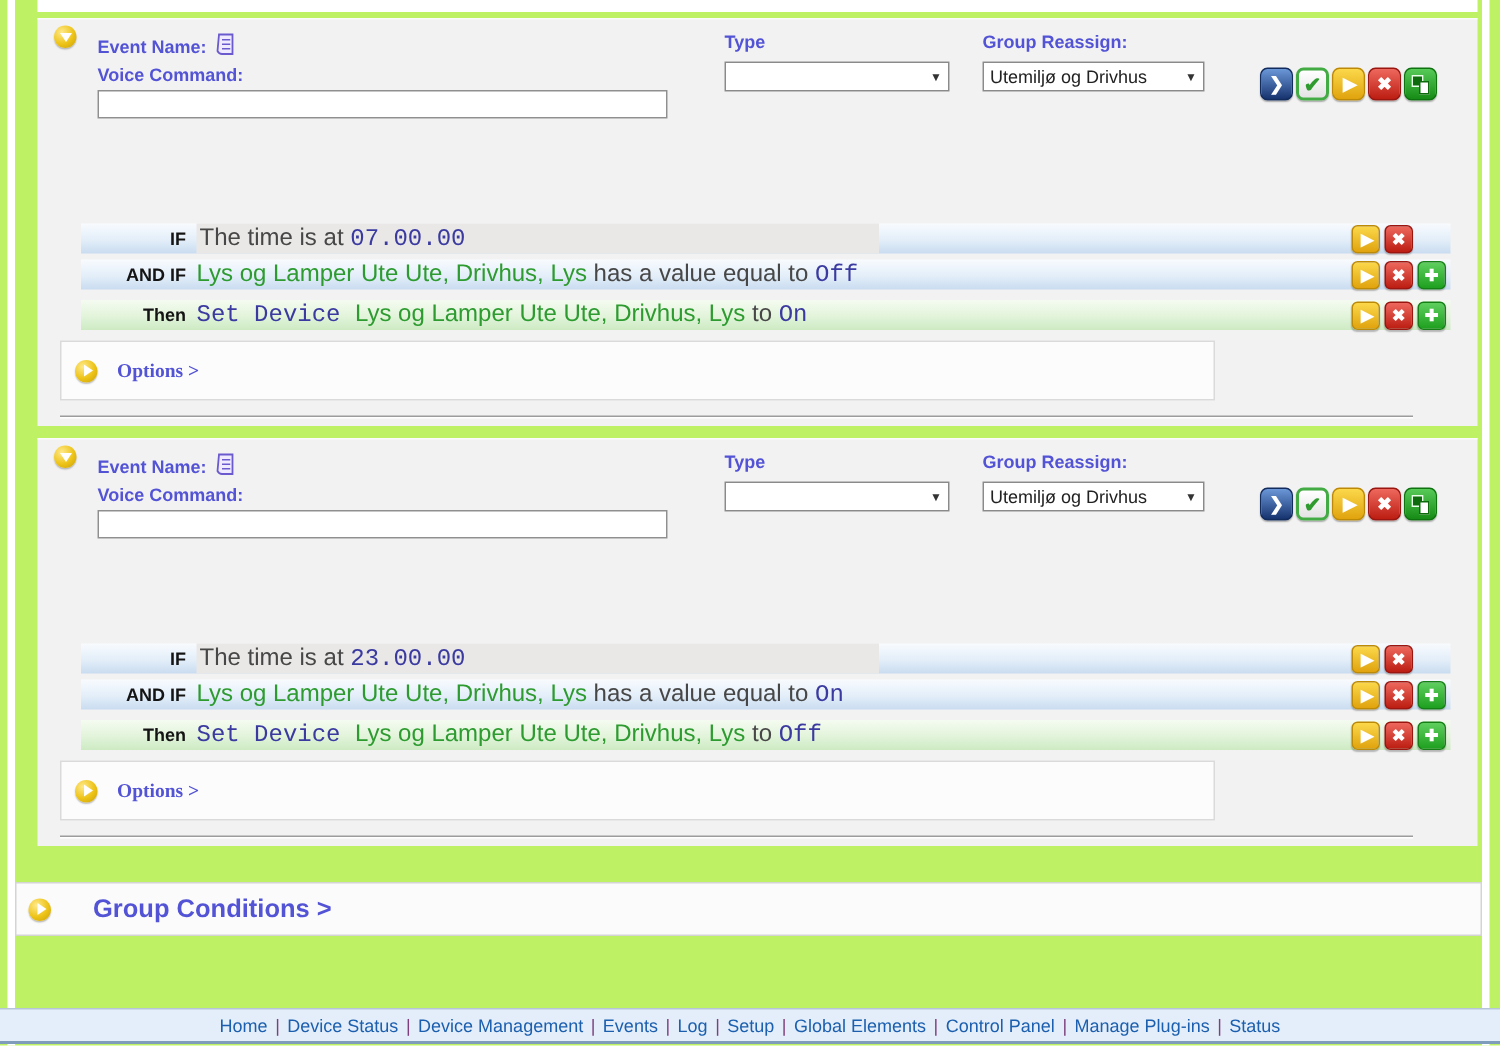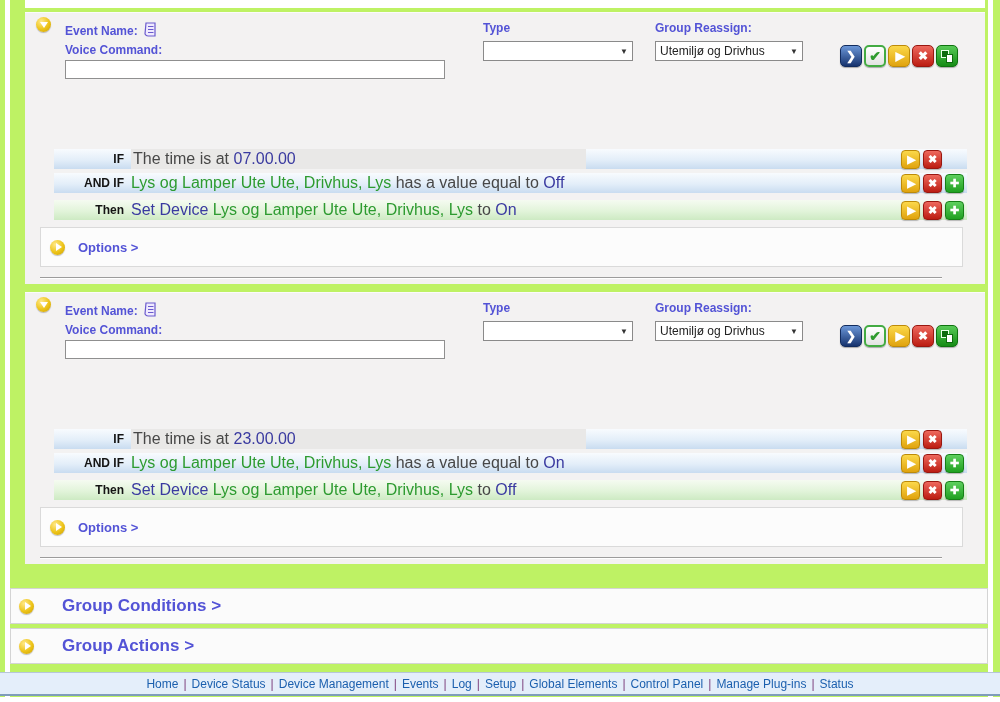--- a/index.html
+++ b/index.html
@@ -49,32 +49,32 @@
 
   
   .rows { position:absolute; left:29px; top:126px; width:913px;margin-top:10px; }
   .row { display:flex; height:20px; margin-bottom:4px; align-items:center;
          background:linear-gradient(#f8fbfe,#e3eef9 55%,#c9dcf0); }
   .row.then { background:linear-gradient(#f5fbf1,#e2f4da 55%,#cdeac3); margin-top:7px; }
   .row-label { width:77px; text-align:right; padding-right:7px; font-weight:bold; font-size:12px; color:#141414; white-space:nowrap; }
   .row-desc { font-size:16px; white-space:pre; display:flex; align-items:center; height:100%; }
   .row.if .row-desc { background:#e9e8e7; width:455px; padding-left:2px; }
   .seg-text   { color:#474747; }
-  .seg-value  { color:#3a3aa0; }
+  .seg-value  { color:#3a3aa0;font-family:Liberation Mono, monospace; }
   .seg-device { color:#2d9b30; }
   .row-spacer { flex:1; }
   .row-buttons { display:flex; gap:3px; width:66px; }
   .rbtn { width:19px; height:19px; border-radius:4px; display:flex; align-items:center; justify-content:center;
           color:#fff; font-size:11px; font-weight:bold; cursor:pointer; box-shadow:0 1px 1px rgba(0,0,0,.25); }
   .rbtn-run    { background:linear-gradient(#fbd84a,#e0a30e); border:1px solid #bd8a08; padding-left:2px; }
   .rbtn-delete { background:linear-gradient(#ee685d,#bc1d12); border:1px solid #991710; }
   .rbtn-add    { background:linear-gradient(#5ecf5e,#1fa020); border:1px solid #168016; }
 
-  .options-box { position:absolute; left:15px; top:214px; width:923px; height:40px; background:#fcfcfc;
-                 border:1px solid #dadada; display:flex; align-items:center; padding-left:9px; cursor:pointer; }
+  .options-box { position:absolute; left:15px; top:214px; width:770px; height:40px; background:#fcfcfc;
+                 border:1px solid #dadada; display:flex; align-items:center; padding-left:9px; cursor:pointer;font-family:Liberation Serif, serif; }
   .opt-label { margin-left:13px; font-weight:bold; font-size:13px; color:#5353d6; }
   .block-divider { position:absolute; left:15px; top:264px; width:902px; height:2px;
                    border-top:1px solid #9c9c9c; border-bottom:1px solid #ffffff; }
 
   
   .group-box { position:absolute; left:10px; width:978px; height:36px; background:#fbfbfb; border:1px solid #d4d4d4;
                display:flex; align-items:center; padding-left:8px; cursor:pointer; }
   #group-conditions { top:588px; } #group-actions { top:628px; }
   .group-label { margin-left:28px; font-weight:bold; font-size:17px; color:#5353d6; }
 
@@ -267,26 +267,20 @@
     <div class="block-divider"></div>
   </section>
     </div>
 
   <div class="group-box" id="group-conditions">
     <span class="gold-circle">
         <span class="tri-right"></span>
       </span>
     <span class="group-label">Group Conditions &gt;</span>
   </div>
-  <div class="group-box" id="group-actions">
-    <span class="gold-circle">
-        <span class="tri-right"></span>
-      </span>
-    <span class="group-label">Group Actions &gt;</span>
-  </div>
 
   <div class="footer" id="footer-nav">
       <a class="footer-link">Home</a>
       <span class="footer-sep">|</span>
       <a class="footer-link">Device Status</a>
       <span class="footer-sep">|</span>
       <a class="footer-link">Device Management</a>
       <span class="footer-sep">|</span>
       <a class="footer-link">Events</a>
       <span class="footer-sep">|</span>

